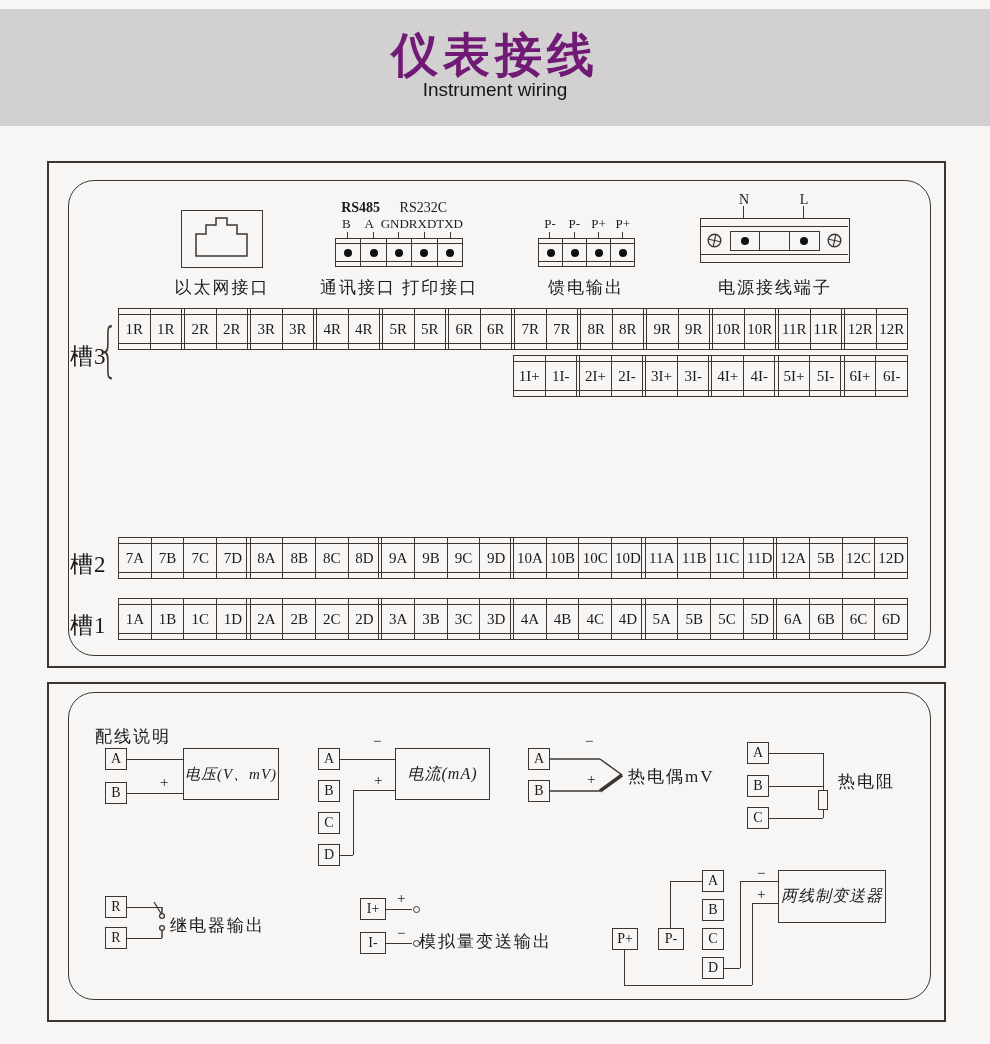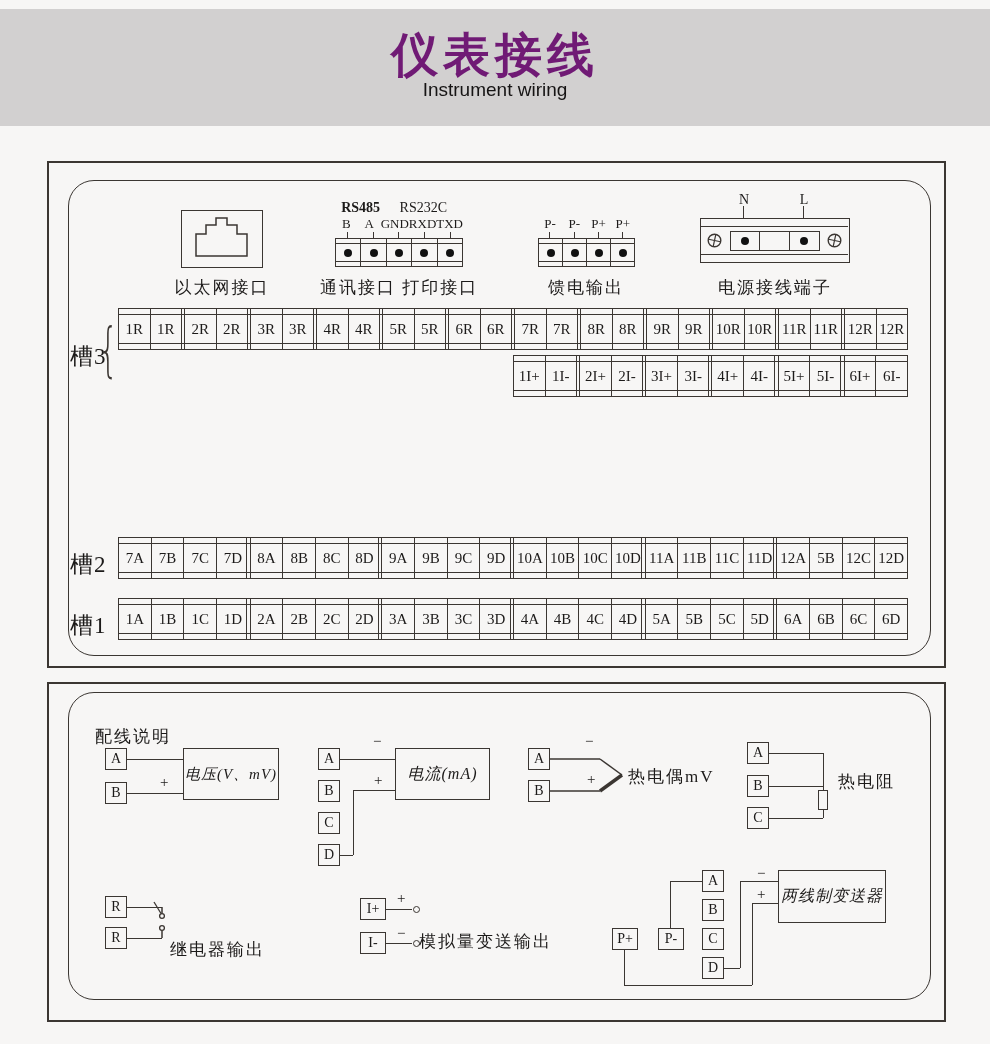--- a/index.html
+++ b/index.html
@@ -374,21 +374,21 @@
       </div>
     <div class="wh" style="left:27px;top:17px;width:35px;"></div>
     <div class="wh" style="left:27px;top:48px;width:35px;"></div>
     <svg class="abs" style="left:50px;top:0;" width="24" height="56" viewBox="0 0 24 56">
       <line x1="12" y1="17" x2="12" y2="23.5" stroke="#3b3632" stroke-width="1.5"></line>
       <circle cx="12" cy="26" r="2.4" fill="none" stroke="#3b3632" stroke-width="1.3"></circle>
       <circle cx="12" cy="38" r="2.4" fill="none" stroke="#3b3632" stroke-width="1.3"></circle>
       <line x1="12" y1="40.5" x2="12" y2="48" stroke="#3b3632" stroke-width="1.5"></line>
       <line x1="11" y1="23.5" x2="4" y2="12" stroke="#3b3632" stroke-width="1.3"></line>
     </svg>
-    <div class="lbl" style="left:70px;top:24px;margin-top:24px;">继电器输出</div>
+    <div class="lbl" style="left:70px;top:24px;">继电器输出</div>
   </div>
 
   <div class="grp" style="left:355px;top:890px;width:230px;height:70px;">
     <div class="tcol" style="left:5px;top:8px;gap:12px;">
 
     <div class="tbox w">I+</div>
         <div class="tbox w">I-</div>
       </div>
     <div class="wh" style="left:31px;top:19px;width:26px;"></div>
     <span class="ring" style="left:58px;top:15.5px;"></span>

